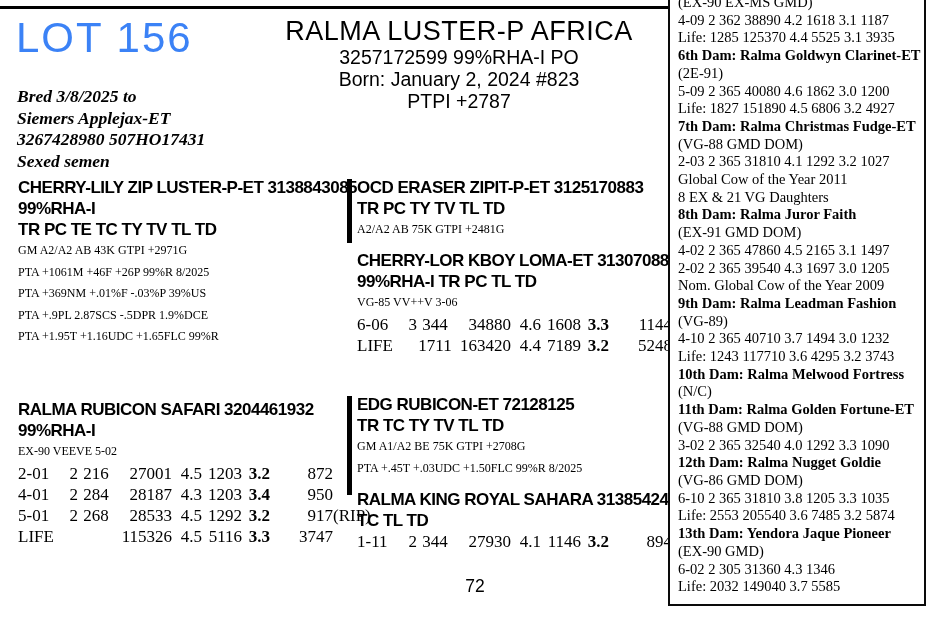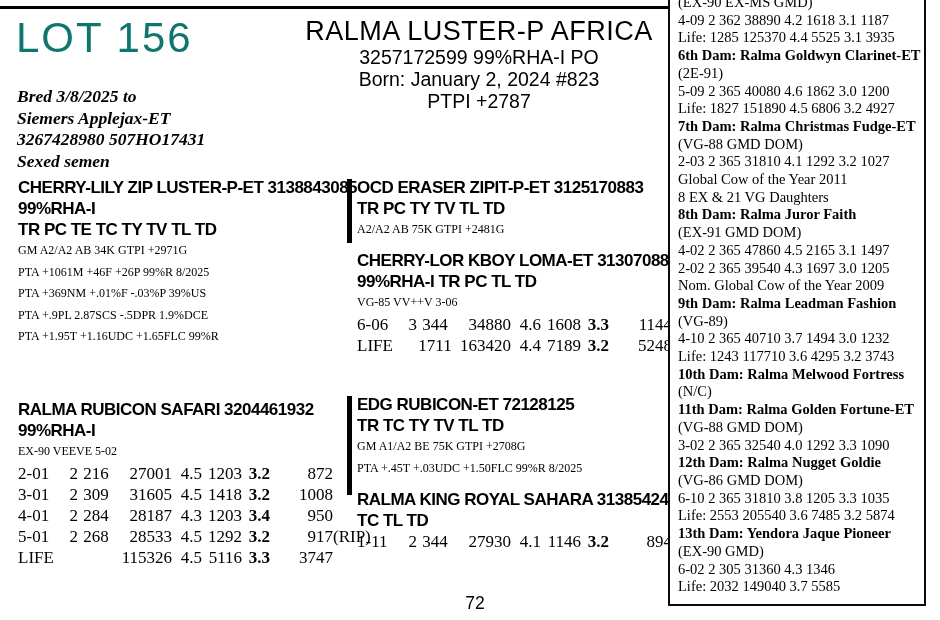--- a/index.html
+++ b/index.html
@@ -1,25 +1,25 @@
 <!DOCTYPE html>
 <html><head>
 <meta charset="utf-8">
 <style>
   html,body{margin:0;padding:0;background:#e8e8e8;}
   .page{position:relative;width:940px;height:620px;background:#ffffff;overflow:hidden;
         font-family:"Liberation Serif", serif;color:#000;}
   .toprule{position:absolute;left:0;top:6px;width:668px;height:3px;background:#000;}
 
   .lot{position:absolute;left:16px;top:14px;font-family:"Liberation Sans", sans-serif;
-       font-size:42px;letter-spacing:2px;color:#0f766e;}
+       font-size:42px;letter-spacing:2px;color:#3b82f6;}
   .bred{position:absolute;left:17px;top:86px;font-weight:bold;font-style:italic;
         font-size:17.5px;line-height:21.5px;}
 
-  .head{position:absolute;left:244px;top:16px;width:470px;text-align:center;
+  .head{position:absolute;left:224px;top:16px;width:470px;text-align:center;
         font-family:"Liberation Sans", sans-serif;}
   .hname{font-size:27px;line-height:30px;letter-spacing:.5px;}
   .hsub{font-size:19.5px;line-height:22px;}
 
   .blk{position:absolute;width:335px;}
   .hdr div{font-family:"Liberation Sans", sans-serif;font-weight:700;font-size:17px;
            line-height:21px;letter-spacing:-0.5px;white-space:nowrap;}
   .ser div{font-size:12px;line-height:21.5px;white-space:nowrap;}
 
   .sire{left:18px;top:177px;}
@@ -44,21 +44,21 @@
   .lc6{width:28px;font-weight:bold;}
   .lc7{width:44px;padding-left:19px;}
   .lc8{text-align:left;width:auto;}
 
   .damsbox{position:absolute;left:668px;top:-10px;width:258px;height:616px;
            border:2px solid #0a0a0a;box-sizing:border-box;overflow:hidden;
            padding:2px 4px 0 8px;background:#fff;}
   .damsbox div{font-size:14.5px;line-height:17.7px;white-space:nowrap;}
   .damsbox div.b{font-weight:bold;}
 
-  .pagenum{position:absolute;left:400px;top:593px;width:150px;text-align:center;
+  .pagenum{position:absolute;left:400px;top:576px;width:150px;text-align:center;
            font-family:"Liberation Sans", sans-serif;font-size:17.5px;}
 </style>
 </head>
 <body>
 
 <div class="page">
   <div class="toprule"></div>
 
   <div class="lot">LOT 156</div>
   <div class="bred">
@@ -75,39 +75,38 @@
     <div class="hsub">PTPI +2787</div>
   </div>
 
   <section class="blk sire">
     <div class="hdr">
         <div>CHERRY-LILY ZIP LUSTER-P-ET 3138843085</div>
         <div>99%RHA-I</div>
         <div>TR PC TE TC TY TV TL TD</div>
       </div>
     <div class="ser">
-        <div>GM A2/A2 AB 34K GTPI +2971G</div>
+        <div>GM A2/A2 AB 43K GTPI +2971G</div>
         <div>PTA +1061M +46F +26P 99%R 8/2025</div>
         <div>PTA +369NM +.01%F -.03%P 39%US</div>
         <div>PTA +.9PL 2.87SCS -.5DPR 1.9%DCE</div>
         <div>PTA +1.95T +1.16UDC +1.65FLC 99%R</div>
       </div>
   </section>
 
   <section class="blk damb">
     <div class="hdr">
         <div>RALMA RUBICON SAFARI 3204461932</div>
         <div>99%RHA-I</div>
       </div>
     <div class="ser">
         <div>EX-90 VEEVE 5-02</div>
       </div>
     <div>
         <div class="lrow"><span class="lc lc0">2-01</span><span class="lc lc1">2</span><span class="lc lc2">216</span><span class="lc lc3">27001</span><span class="lc lc4">4.5</span><span class="lc lc5">1203</span><span class="lc lc6">3.2</span><span class="lc lc7">872</span><span class="lc lc8"></span></div>
-        <div class="lrow"><span class="lc lc0">3-01</span><span class="lc lc1">2</span><span class="lc lc2">309</span><span class="lc lc3">31605</span><span class="lc lc4">4.5</span><span class="lc lc5">1418</span><span class="lc lc6">3.2</span><span class="lc lc7">1008</span><span class="lc lc8"></span></div>
         <div class="lrow"><span class="lc lc0">4-01</span><span class="lc lc1">2</span><span class="lc lc2">284</span><span class="lc lc3">28187</span><span class="lc lc4">4.3</span><span class="lc lc5">1203</span><span class="lc lc6">3.4</span><span class="lc lc7">950</span><span class="lc lc8"></span></div>
         <div class="lrow"><span class="lc lc0">5-01</span><span class="lc lc1">2</span><span class="lc lc2">268</span><span class="lc lc3">28533</span><span class="lc lc4">4.5</span><span class="lc lc5">1292</span><span class="lc lc6">3.2</span><span class="lc lc7">917</span><span class="lc lc8">(RIP)</span></div>
         <div class="lrow"><span class="lc lc0">LIFE</span><span class="lc lc1"></span><span class="lc lc2"></span><span class="lc lc3">115326</span><span class="lc lc4">4.5</span><span class="lc lc5">5116</span><span class="lc lc6">3.3</span><span class="lc lc7">3747</span><span class="lc lc8"></span></div>
       </div>
   </section>
 
   <div class="bar bar1"></div>
   <div class="bar bar2"></div>
 
   <section class="blk m1">

